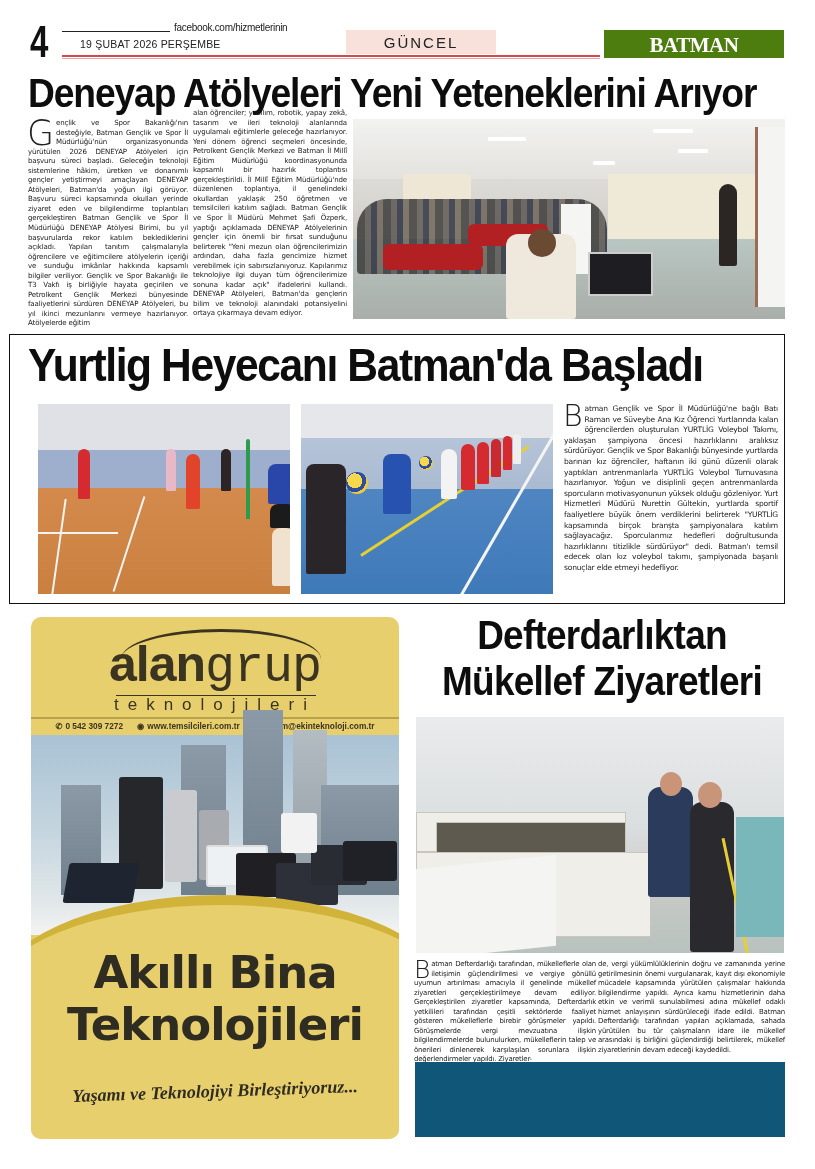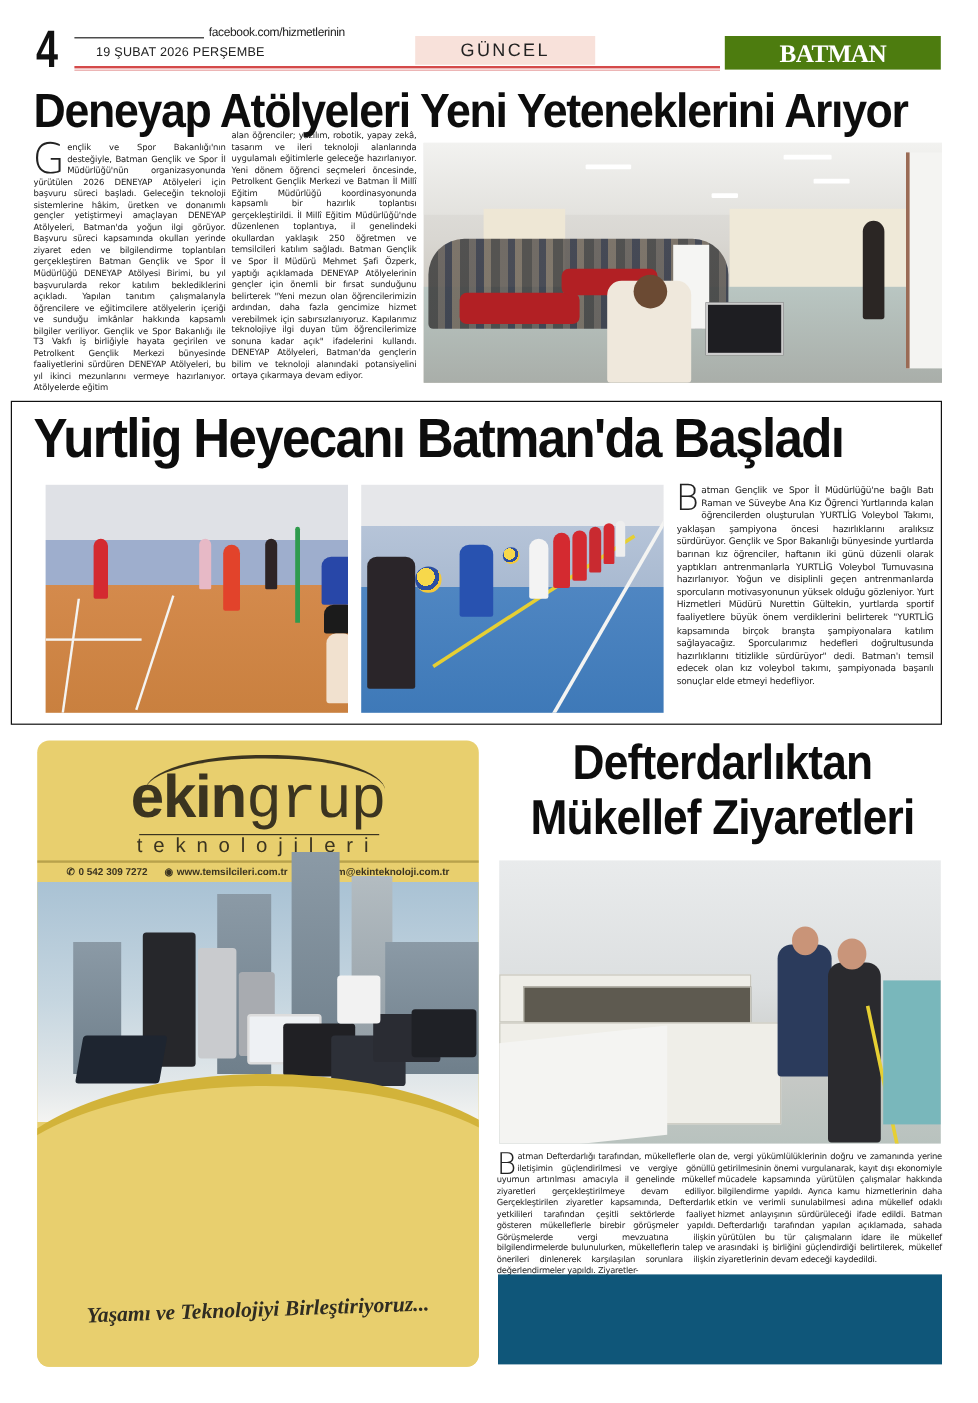--- a/index.html
+++ b/index.html
@@ -159,21 +159,21 @@
   </div>
 
   <div class="col3">
     <span class="dropcap2">B</span><span>atman Gençlik ve Spor İl Müdürlüğü'ne bağlı Batı Raman ve Süveybe Ana Kız Öğrenci Yurtlarında kalan öğrencilerden oluşturulan YURTLİG Voleybol Takımı, yaklaşan şampiyona öncesi hazırlıklarını aralıksız sürdürüyor. Gençlik ve Spor Bakanlığı bünyesinde yurtlarda barınan kız öğrenciler, haftanın iki günü düzenli olarak yaptıkları antrenmanlarla YURTLİG Voleybol Turnuvasına hazırlanıyor. Yoğun ve disiplinli geçen antrenmanlarda sporcuların motivasyonunun yüksek olduğu gözleniyor. Yurt Hizmetleri Müdürü Nurettin Gültekin, yurtlarda sportif faaliyetlere büyük önem verdiklerini belirterek "YURTLİG kapsamında birçok branşta şampiyonalara katılım sağlayacağız. Sporcularımız hedefleri doğrultusunda hazırlıklarını titizlikle sürdürüyor" dedi. Batman'ı temsil edecek olan kız voleybol takımı, şampiyonada başarılı sonuçlar elde etmeyi hedefliyor.</span>
   </div>
 </article>
 
 <aside class="ad">
   <div class="ad-arc"></div>
   <div class="ad-logo">
-    <span class="bold">ekin</span><span class="thin">grup</span>
+    <span class="bold">alan</span><span class="thin">grup</span>
   </div>
   <div class="ad-logo-rule"></div>
   <div class="ad-tagline">teknolojileri</div>
   <div class="ad-contact-rule"></div>
   <div class="ad-contact">
     <span><span class="ic">✆</span><span>0 542 309 7272</span></span>
     <span><span class="ic">◉</span><span>www.temsilcileri.com.tr</span></span>
     <span><span class="ic">✉</span><span>kerem@ekinteknoloji.com.tr</span></span>
   </div>
   <div class="ad-city">
@@ -187,20 +187,24 @@
     <div class="device" style="left:168px;top:75px;width:30px;height:70px;background:#a8abb0;"></div>
     <div class="device" style="left:35px;top:128px;width:70px;height:40px;background:#1e2530;transform:skewX(-10deg);"></div>
     <div class="device" style="left:175px;top:110px;width:62px;height:42px;background:#eef1f4;border:2px solid #ddd;"></div>
     <div class="device" style="left:205px;top:118px;width:60px;height:44px;background:#202024;"></div>
     <div class="device" style="left:245px;top:128px;width:62px;height:42px;background:#2d3038;"></div>
     <div class="device" style="left:280px;top:110px;width:56px;height:40px;background:#2a2c33;"></div>
     <div class="device" style="left:312px;top:106px;width:54px;height:40px;background:#1f2126;"></div>
     <div class="device" style="left:250px;top:78px;width:36px;height:40px;background:#f2f2f2;"></div>
   </div>
   <div class="ad-swoosh"></div>
+  <div class="ad-headline">
+    <div>Akıllı Bina</div>
+    <div>Teknolojileri</div>
+  </div>
   <div class="ad-slogan">Yaşamı ve Teknolojiyi Birleştiriyoruz...</div>
 </aside>
 
 <article>
   <h2 class="h3">
     <span class="l">Defterdarlıktan</span>
     <span class="l">Mükellef Ziyaretleri</span>
   </h2>
 
   <div class="photo photo-factory">

